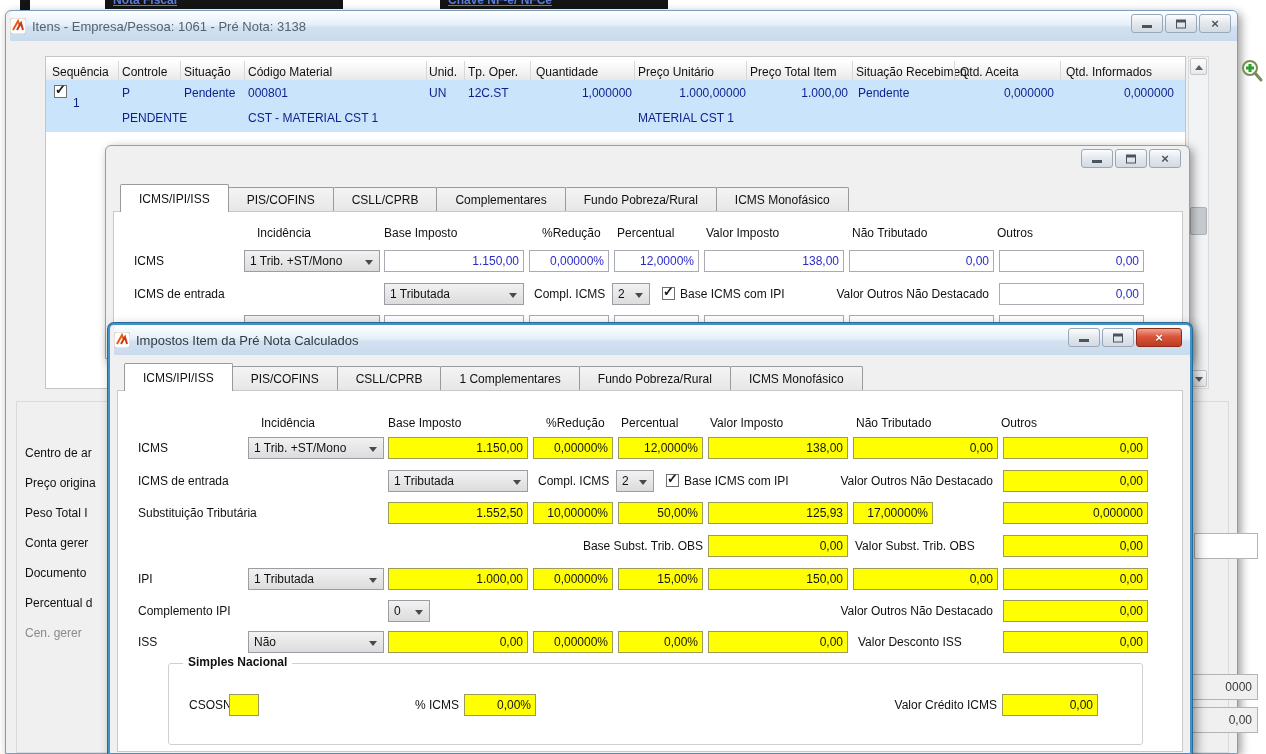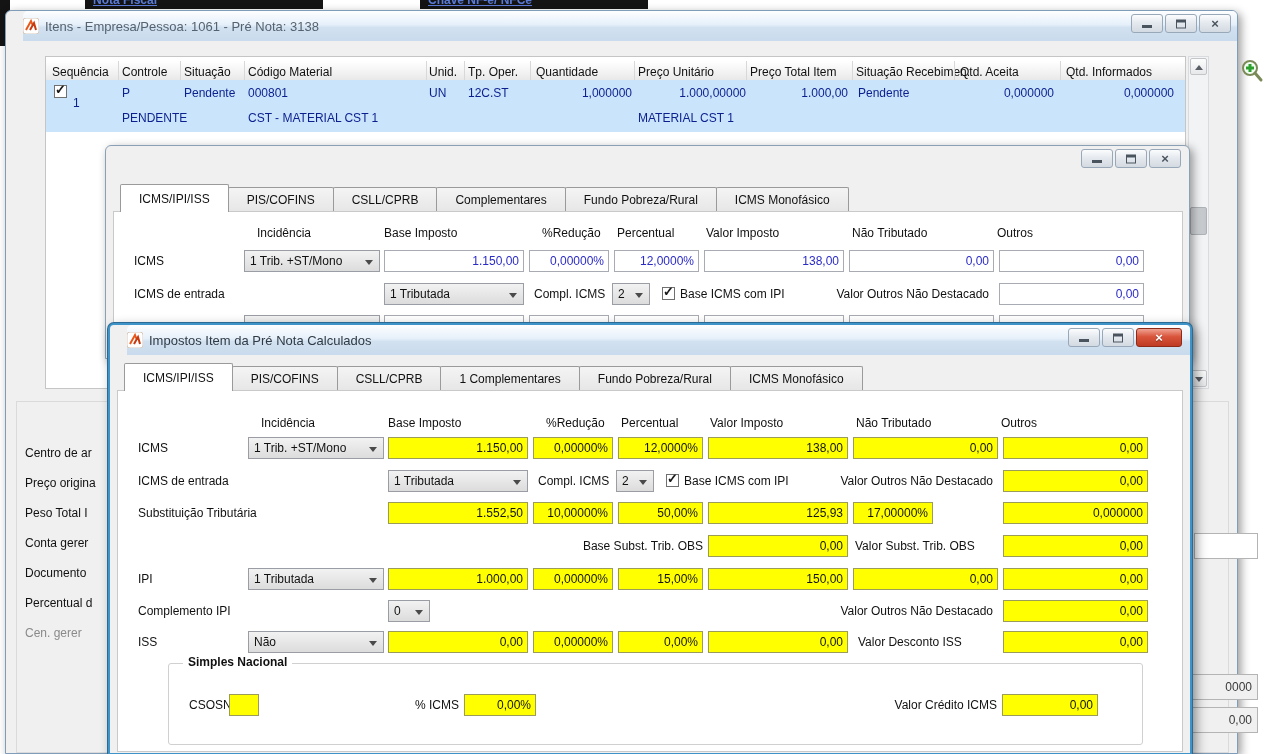--- a/index.html
+++ b/index.html
@@ -7,21 +7,21 @@
   body { font-family:"Liberation Sans", sans-serif; font-size:12px; color:#1a1a1a; background:#fff; }
   .screen { position:relative; width:1266px; height:754px; overflow:hidden; background:#fff; }
   .abs { position:absolute; }
 
   
   .win { position:absolute; background:#f0f0f0; border-radius:6px 6px 0 0;
          box-shadow:3px 3px 10px rgba(0,0,0,.4); }
   .win-main  { border:1px solid #7f9db9; }
   .win-mid   { border:1px solid #8aa0b4; }
   .win-front { border:2px solid #3e93c9; box-shadow:0 0 0 1px #2b6a94, 4px 4px 12px rgba(0,0,0,.45); }
-  .titlebar { position:absolute; left:17px; right:0; top:0; height:30px;
+  .titlebar { position:absolute; left:4px; right:0; top:0; height:30px;
               background:linear-gradient(#fdfeff,#e6f0fa 45%,#d2e1f0 55%,#c8daec);
               border-radius:5px 5px 0 0; display:flex; align-items:center; padding-left:0; }
   .title-text { color:#55626f; font-size:13px; margin-left:6px; white-space:nowrap; }
   .winbtns { position:absolute; top:3px; display:flex; gap:2px; }
   .wbtn { width:32px; height:19px; border:1px solid #98a8b8; border-radius:3px;
           background:linear-gradient(#fbfcfd,#e3e8ee 50%,#d4dae1); position:relative; }
   .wbtn-close-red { background:linear-gradient(#f0a292,#d9553c 45%,#bf3a22); border-color:#8e2a18; width:46px; }
   .g-min  { position:absolute; left:50%; bottom:4px; transform:translateX(-50%); width:10px; height:3px; background:#4a545e; }
   .g-max  { position:absolute; left:50%; top:50%; transform:translate(-50%,-50%); width:10px; height:9px;
             border:1px solid #4a545e; border-top-width:3px; background:transparent; }
@@ -66,21 +66,21 @@
   .sb { position:absolute; width:21px; background:#f2f3f5; border:1px solid #d9dbde; }
   .sb-btn { position:absolute; left:1px; width:17px; height:17px; background:linear-gradient(#fdfdfd,#e6e8ea);
             border:1px solid #c3c6c9; border-radius:2px; }
   .tri-up   { position:absolute; left:4px; top:6px; border-left:4px solid transparent; border-right:4px solid transparent; border-bottom:5px solid #5a5f66; }
   .tri-down { position:absolute; left:4px; top:6px; border-left:4px solid transparent; border-right:4px solid transparent; border-top:5px solid #5a5f66; }
   .sb-thumb { position:absolute; left:1px; width:17px; background:linear-gradient(90deg,#d6d9dc,#c2c6ca); border:1px solid #aeb2b6; border-radius:2px; }
 
   .grp { position:absolute; border:1px solid #d0d0d0; border-radius:3px; }
   .grp-legend { position:absolute; top:-9px; left:14px; background:#fff; padding:0 5px; font-weight:bold; color:#111; }
 
-  .topfrag { position:absolute; top:0; height:9px; background:#141414; overflow:hidden; }
+  .topfrag { position:absolute; top:0; height:9px; background:#141414; overflow:hidden;margin-left:20px; }
   .topfrag span { position:absolute; top:-7px; left:8px; color:#5a7bd8; font-weight:bold; font-size:12px; text-decoration:underline; white-space:nowrap; }
 
   .gray-fld { position:absolute; height:26px; background:#f0f0f0; border:1px solid #b4b4b4;
               color:#3a3a3a; text-align:right; padding:0 5px; line-height:24px; }
 </style>
 </head>
 <body>
 
 <div class="screen">
 

